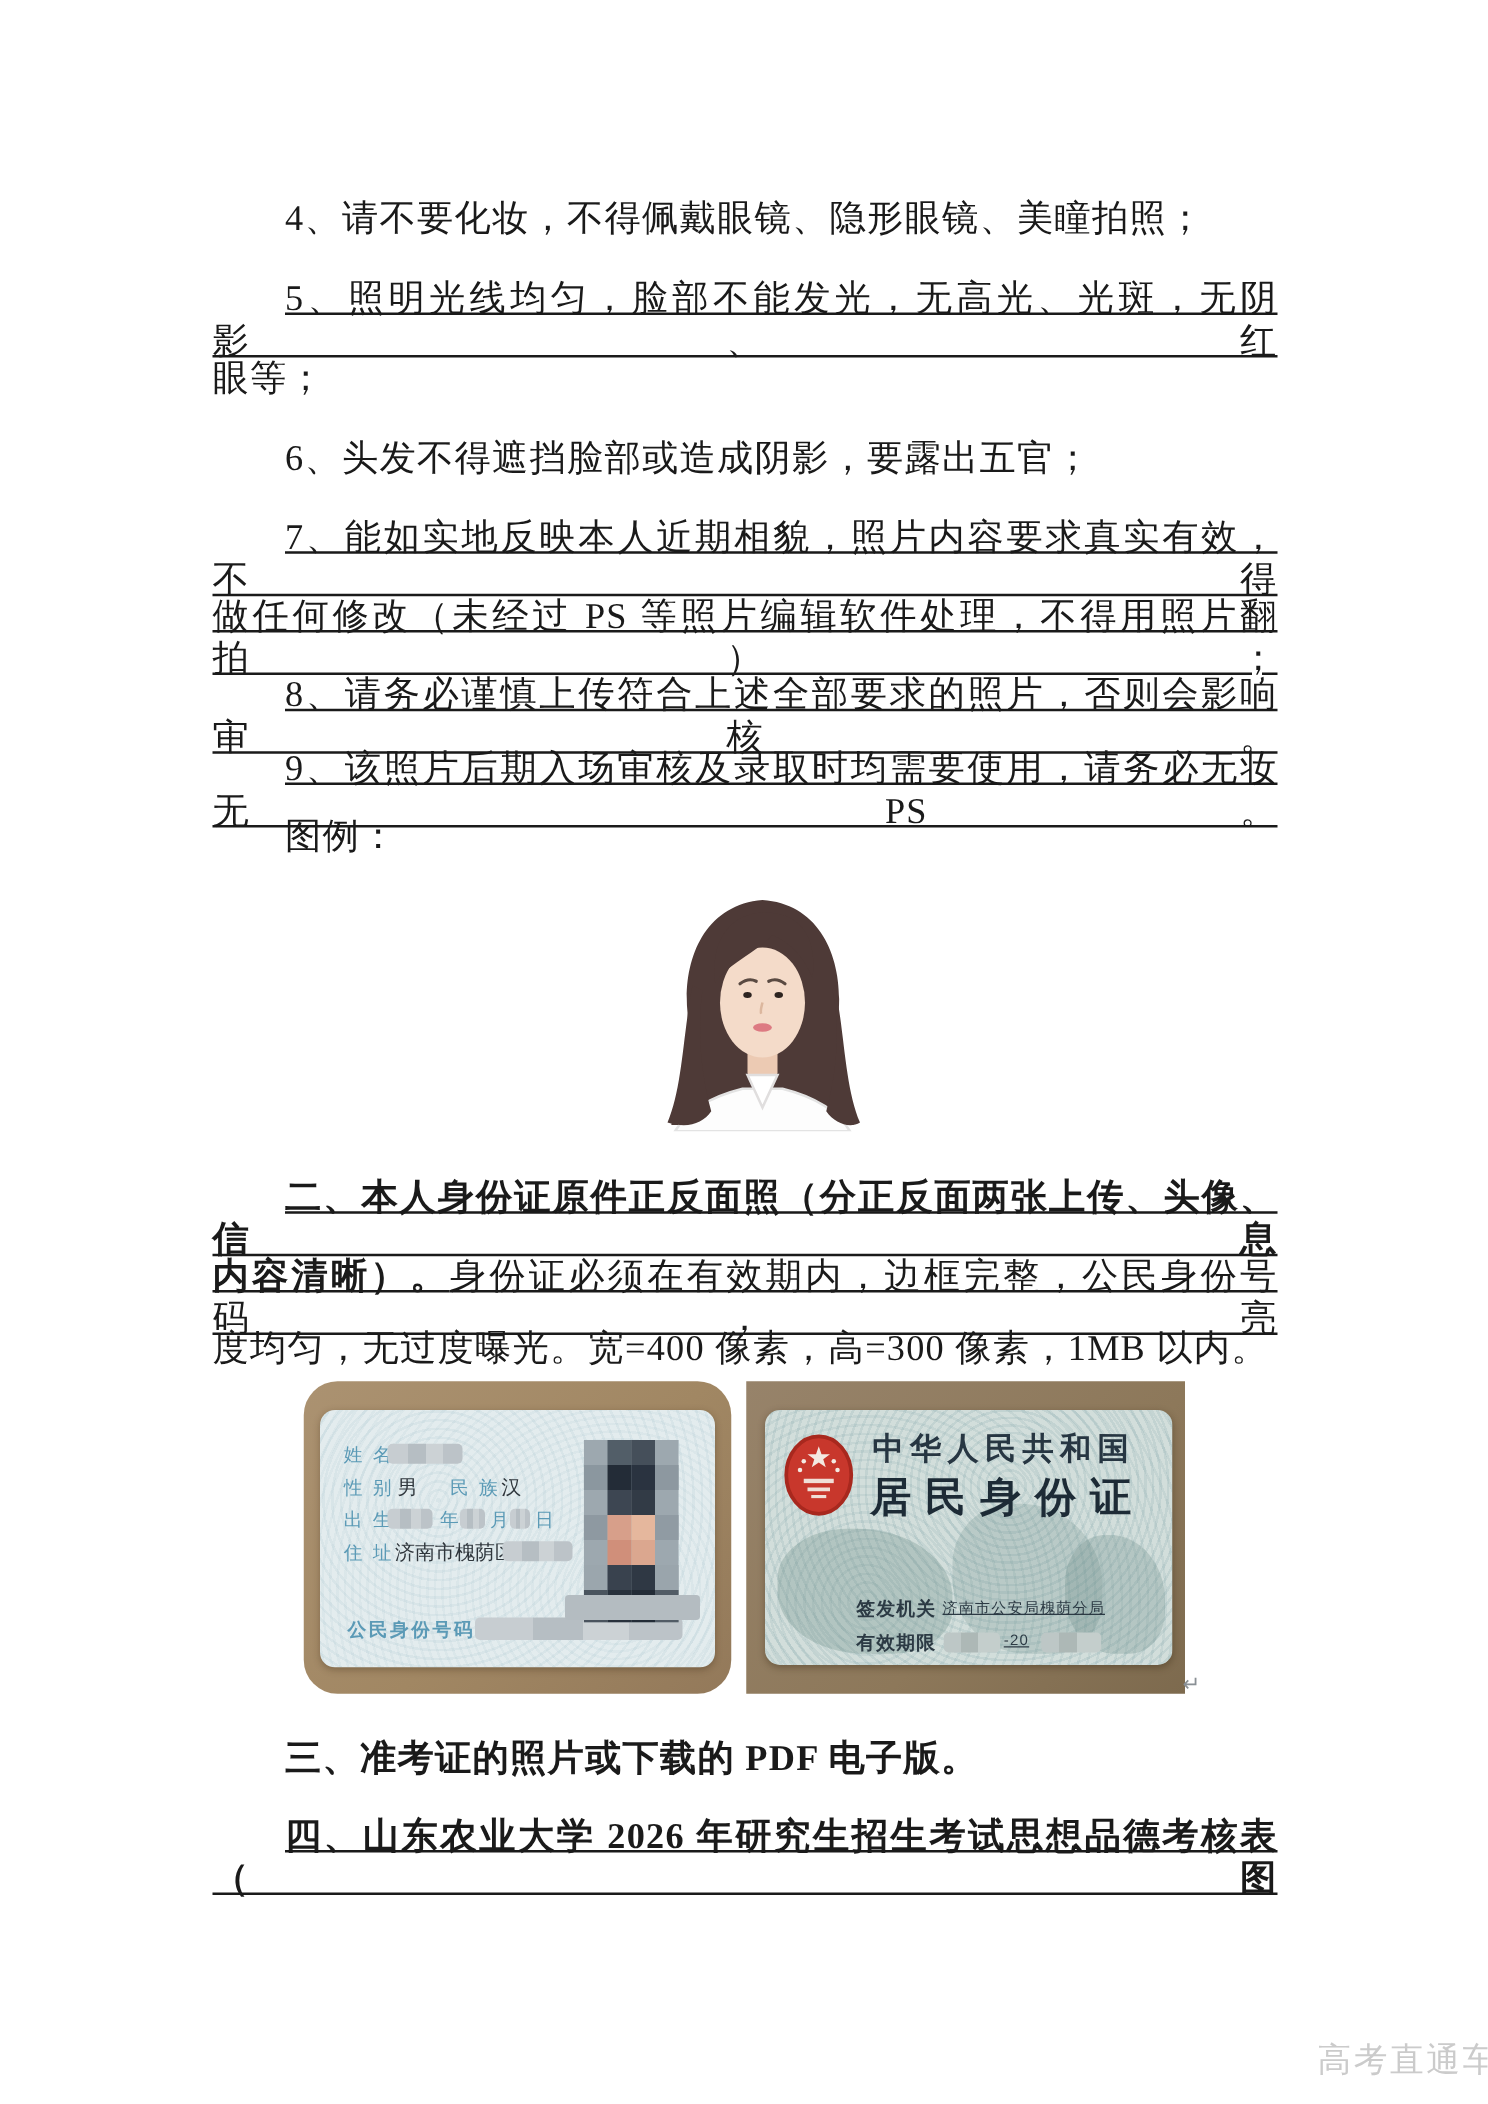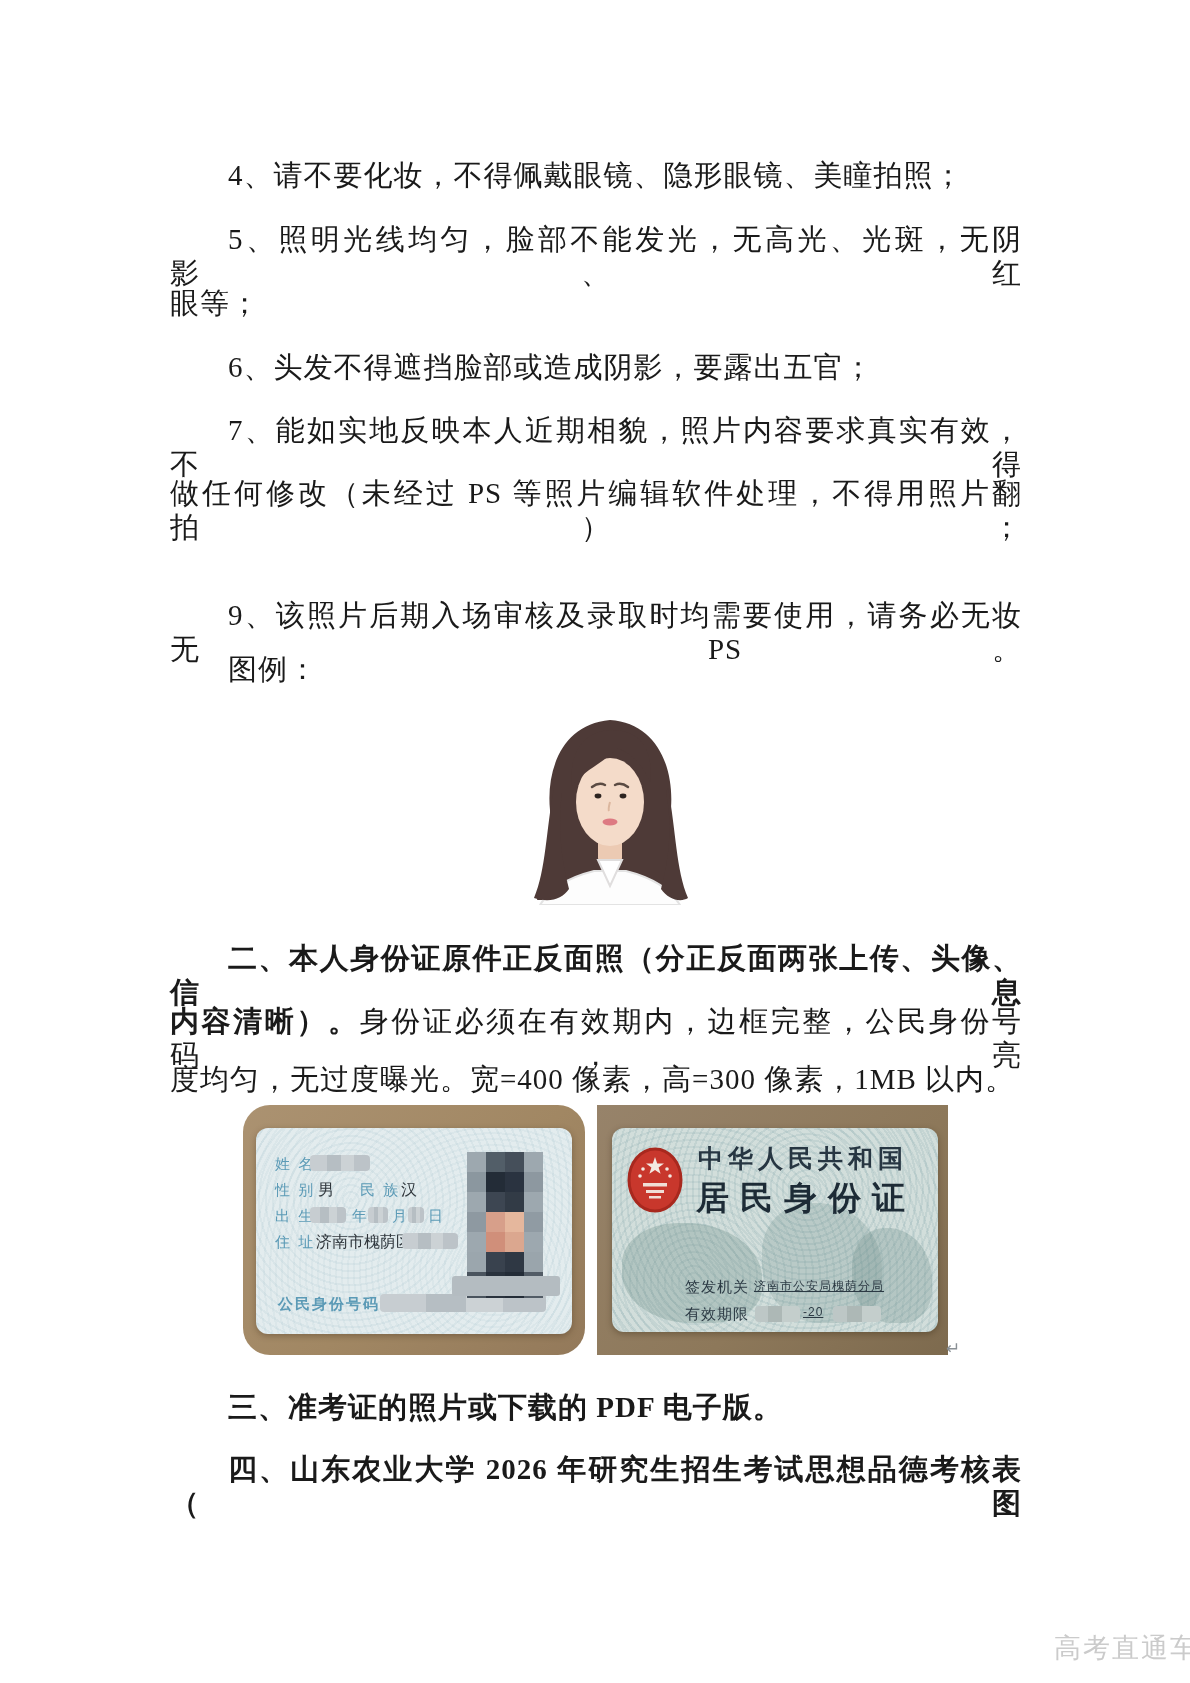--- a/index.html
+++ b/index.html
@@ -4,21 +4,21 @@
 <style>
   html,body{margin:0;padding:0;background:#ffffff;}
   .page{
     position:relative;width:1190px;height:1683px;background:#ffffff;overflow:hidden;
     font-family:"Liberation Serif","DejaVu Serif",serif;color:#1a1a1a;padding-left:27px;
   }
   .ln{
     position:absolute;left:170px;width:852px;margin:0;
     font-size:29px;line-height:34px;letter-spacing:1px;white-space:nowrap;
   }
-  .fill{white-space:normal;text-align:justify;text-align-last:justify;}
+  .fill{white-space:normal;text-align:justify;text-align-last:justify;text-decoration:underline;}
   .indent{text-indent:58px;}
   .bold{font-weight:700;}
   
   .portrait{position:absolute;left:500px;top:690px;width:220px;height:215px;background:#ffffff;}
   
   .photo{position:absolute;top:1105px;height:250px;overflow:hidden;}
   .photo-front{left:243px;width:342px;background:linear-gradient(135deg,#ab9271 0%,#a18763 55%,#93795a 100%);border-radius:27px;}
   .photo-back{left:597px;width:351px;background:linear-gradient(135deg,#97836a 0%,#8d785a 60%,#7d6a4e 100%);}
   .card{position:absolute;border-radius:12px;}
   .card-front{
@@ -39,38 +39,39 @@
   .blur{
     position:absolute;height:16px;border-radius:4px;
     background:linear-gradient(90deg,#c7cdd1 0 28%,#b6bec3 28% 52%,#ccd2d5 52% 74%,#bcc3c8 74% 100%);
   }
   .blur2{background:linear-gradient(90deg,#bdc7c6 0 30%,#adb8b6 30% 60%,#c4cecc 60% 100%);}
   .wall{position:absolute;border-radius:40% 55% 35% 50%;}
   .back-country{position:absolute;left:86px;top:14px;width:236px;text-align:left;
     font-weight:700;font-size:25px;letter-spacing:5px;color:#273642;white-space:nowrap;}
   .back-title{position:absolute;left:84px;top:48px;width:240px;text-align:left;
     font-weight:700;font-size:33px;letter-spacing:11px;color:#1d2b36;white-space:nowrap;}
-  .back-small{font-size:15px;color:#2c3a44;font-weight:400;letter-spacing:1px;}
+  .back-small{font-size:15px;color:#2c3a44;font-weight:700;letter-spacing:1px;}
   .back-smallval{font-size:12px;color:#2c3a44;letter-spacing:1px;text-decoration:underline;}
   .return-mark{position:absolute;left:946px;top:1338px;font-size:17px;color:#8a9095;
     font-family:"DejaVu Sans",sans-serif;}
   .watermark{position:absolute;top:1630px;right:18px;font-size:27px;letter-spacing:2px;
     color:#cbcbcb;font-family:"Liberation Sans","DejaVu Sans",sans-serif;}
 </style>
 </head>
 <body>
 
 <div class="page">
 
   <p class="ln indent" style="top:158px">4、请不要化妆，不得佩戴眼镜、隐形眼镜、美瞳拍照；</p>
   <p class="ln indent fill" style="top:222px">5、照明光线均匀，脸部不能发光，无高光、光斑，无阴影、红</p>
   <p class="ln" style="top:286px">眼等；</p>
   <p class="ln indent" style="top:350px">6、头发不得遮挡脸部或造成阴影，要露出五官；</p>
   <p class="ln indent fill" style="top:413px">7、能如实地反映本人近期相貌，照片内容要求真实有效，不得</p>
   <p class="ln fill" style="top:476px">做任何修改（未经过 PS 等照片编辑软件处理，不得用照片翻拍）；</p>
+  <p class="ln indent fill" style="top:539px">8、请务必谨慎上传符合上述全部要求的照片，否则会影响审核。</p>
   <p class="ln indent fill" style="top:598px">9、该照片后期入场审核及录取时均需要使用，请务必无妆无 PS。</p>
   <p class="ln indent" style="top:652px">图例：</p>
 
   <div class="portrait">
     <svg width="220" height="215" viewBox="0 0 220 215">
       <path d="M110,30 C62,34 46,80 50,120 C52,158 44,190 37,210 L183,210 C176,188 170,156 171,118 C174,76 156,33 110,30 Z" fill="#4e3a37"></path>
       <path d="M40,215 C52,195 74,186 94,181 L126,181 C146,186 168,195 180,215 Z" fill="#fdfdfd" stroke="#e3e3e3" stroke-width="2"></path>
       <rect x="98" y="144" width="24" height="32" rx="8" fill="#eccab3"></rect>
       <path d="M98,170 L110,196 L122,170 Z" fill="#ffffff" stroke="#e0dede" stroke-width="2"></path>
       <ellipse cx="110" cy="112" rx="34" ry="44" fill="#f4dbc9"></ellipse>

